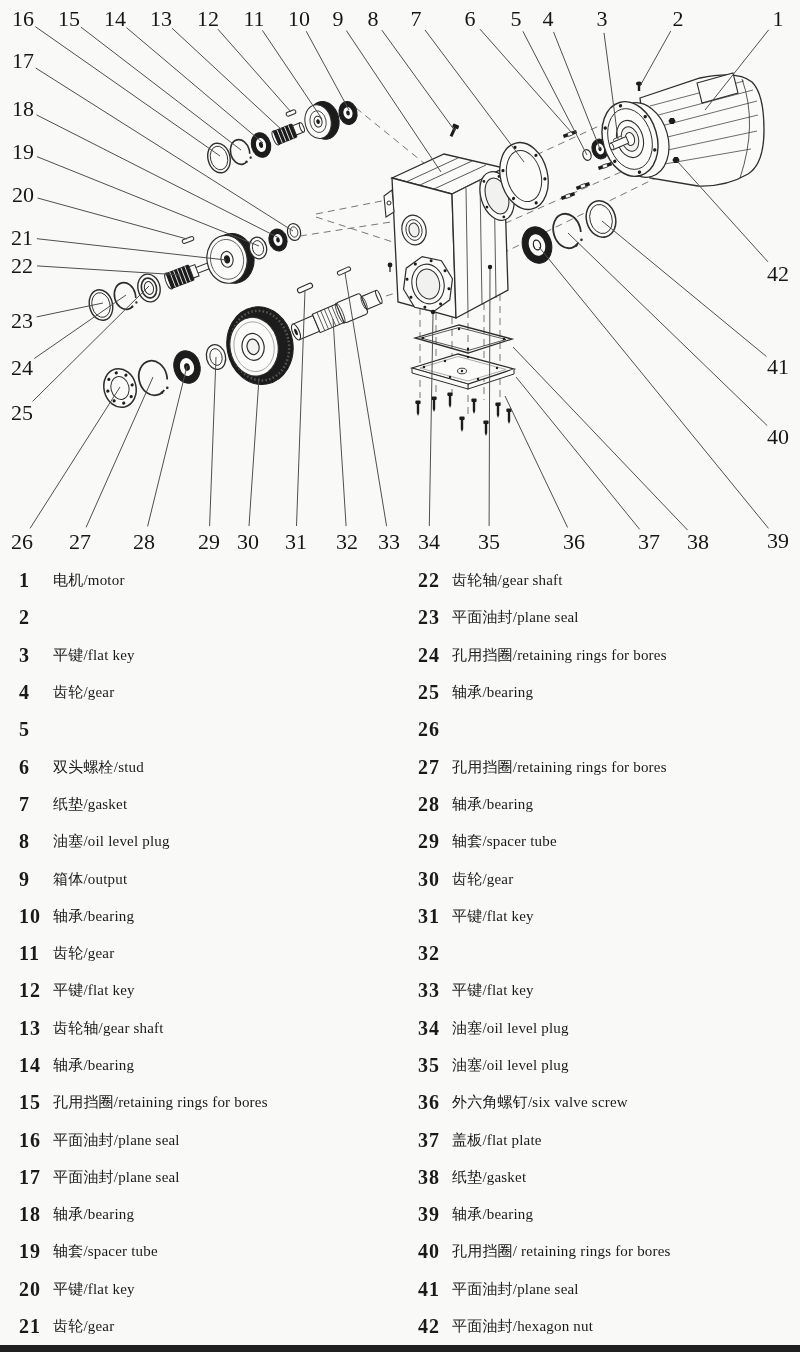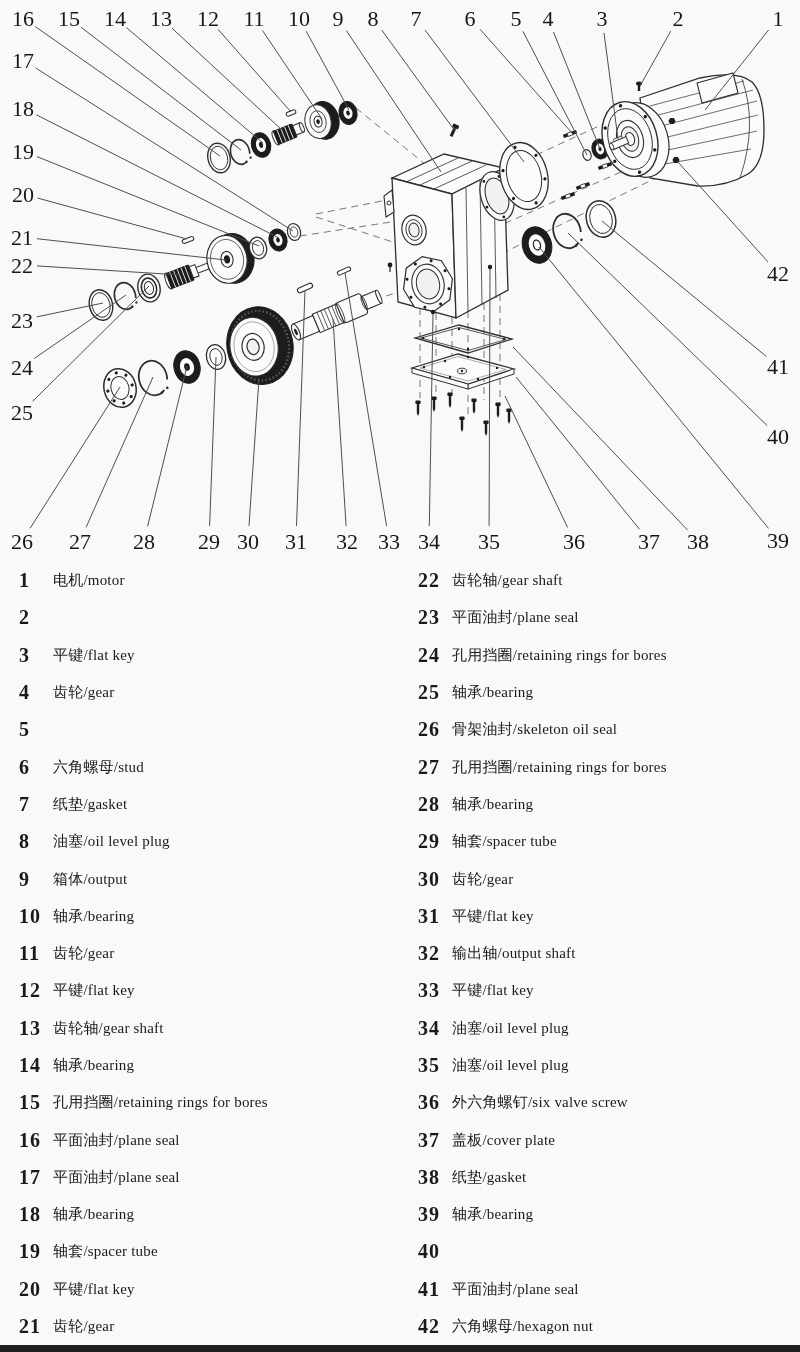--- a/index.html
+++ b/index.html
@@ -520,21 +520,21 @@
         </li>
         <li class="row">
           <span class="num">4</span>
           <span class="label">齿轮/gear</span>
         </li>
         <li class="row">
           <span class="num">5</span>
         </li>
         <li class="row">
           <span class="num">6</span>
-          <span class="label">六角螺母/stud</span>
+          <span class="label">双头螺栓/stud</span>
         </li>
         <li class="row">
           <span class="num">7</span>
           <span class="label">纸垫/gasket</span>
         </li>
         <li class="row">
           <span class="num">8</span>
           <span class="label">油塞/oil level plug</span>
         </li>
         <li class="row">
@@ -602,21 +602,20 @@
         <li class="row">
           <span class="num">24</span>
           <span class="label">孔用挡圈/retaining rings for bores</span>
         </li>
         <li class="row">
           <span class="num">25</span>
           <span class="label">轴承/bearing</span>
         </li>
         <li class="row">
           <span class="num">26</span>
-          <span class="label">骨架油封/skeleton oil seal</span>
         </li>
         <li class="row">
           <span class="num">27</span>
           <span class="label">孔用挡圈/retaining rings for bores</span>
         </li>
         <li class="row">
           <span class="num">28</span>
           <span class="label">轴承/bearing</span>
         </li>
         <li class="row">
@@ -626,58 +625,58 @@
         <li class="row">
           <span class="num">30</span>
           <span class="label">齿轮/gear</span>
         </li>
         <li class="row">
           <span class="num">31</span>
           <span class="label">平键/flat key</span>
         </li>
         <li class="row">
           <span class="num">32</span>
-          <span class="label">输出轴/output shaft</span>
         </li>
         <li class="row">
           <span class="num">33</span>
           <span class="label">平键/flat key</span>
         </li>
         <li class="row">
           <span class="num">34</span>
           <span class="label">油塞/oil level plug</span>
         </li>
         <li class="row">
           <span class="num">35</span>
           <span class="label">油塞/oil level plug</span>
         </li>
         <li class="row">
           <span class="num">36</span>
           <span class="label">外六角螺钉/six valve screw</span>
         </li>
         <li class="row">
           <span class="num">37</span>
-          <span class="label">盖板/cover plate</span>
+          <span class="label">盖板/flat plate</span>
         </li>
         <li class="row">
           <span class="num">38</span>
           <span class="label">纸垫/gasket</span>
         </li>
         <li class="row">
           <span class="num">39</span>
           <span class="label">轴承/bearing</span>
         </li>
         <li class="row">
           <span class="num">40</span>
+          <span class="label">孔用挡圈/ retaining rings for bores</span>
         </li>
         <li class="row">
           <span class="num">41</span>
           <span class="label">平面油封/plane seal</span>
         </li>
         <li class="row">
           <span class="num">42</span>
-          <span class="label">六角螺母/hexagon nut</span>
+          <span class="label">平面油封/hexagon nut</span>
         </li>
       </ol>
   </div>
 
   <div class="bottom-rule"></div>
 </div>
 
 </body></html>

